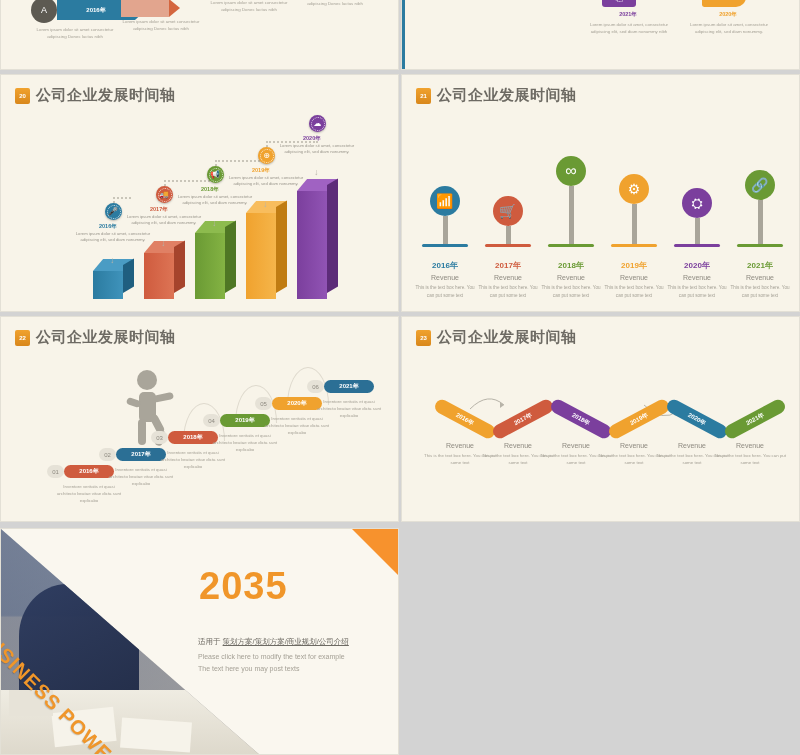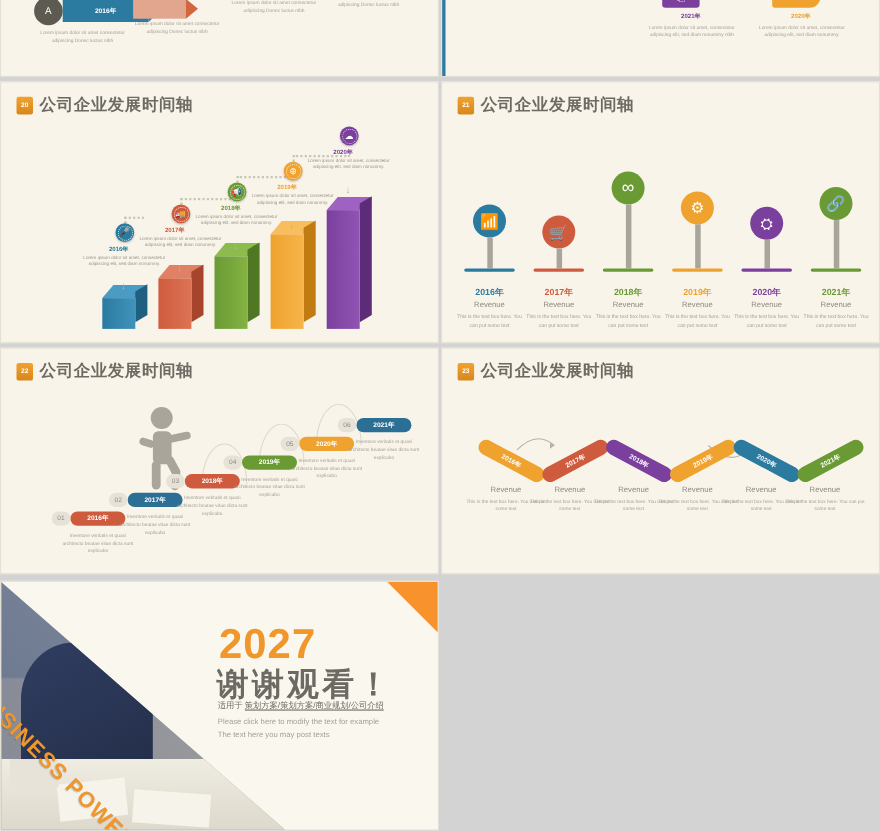--- a/index.html
+++ b/index.html
@@ -455,22 +455,21 @@
       <div class="photo-desk"></div>
       <div class="photo-doc" style="left:52px;bottom:12px;width:62px;height:34px;transform:rotate(-6deg);"></div>
       <div class="photo-doc" style="left:120px;bottom:6px;width:70px;height:30px;transform:rotate(4deg);"></div>
       <div class="photo-doc" style="left:8px;bottom:40px;width:44px;height:26px;background:#e7e3d8;"></div>
     </div>
 
     <div class="biz-band">
       <span>BUSINESS POWERPOINT</span>
     </div>
 
-    <div class="close-year">2027</div>
-    <div class="close-thanks">谢谢观看！</div>
+    <div class="close-year">2035</div>
     <div class="close-sub">
       <span>适用于 </span><u>策划方案/策划方案/商业规划/公司介绍</u>
     </div>
     <div class="close-en">
       <div>Please click here to modify the text for example</div>
       <div>The text here you may post texts</div>
     </div>
   </div>
 
 </div>

